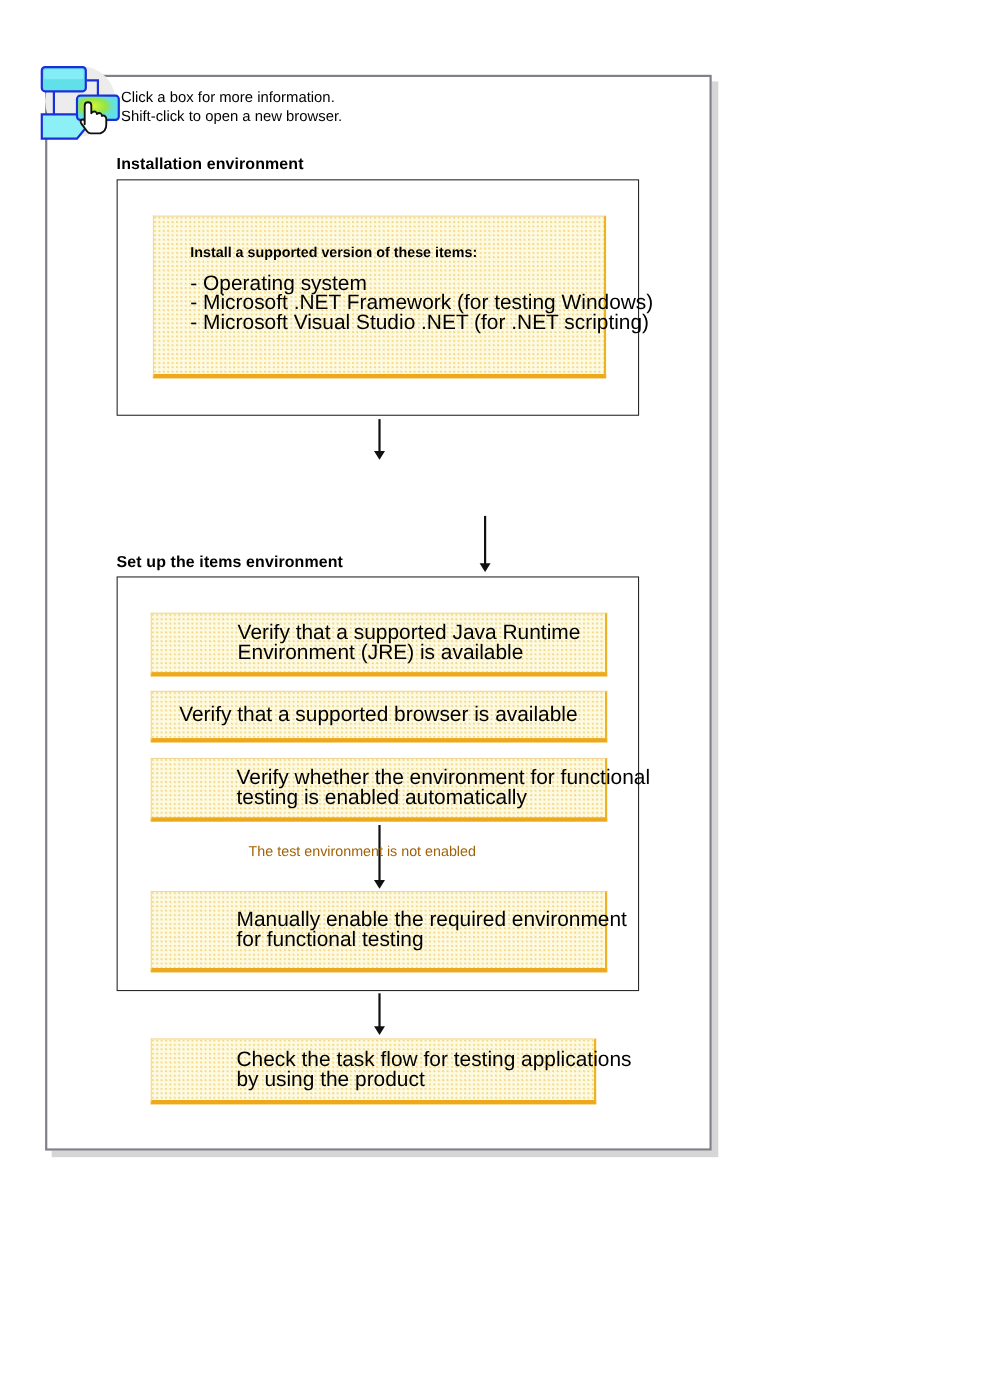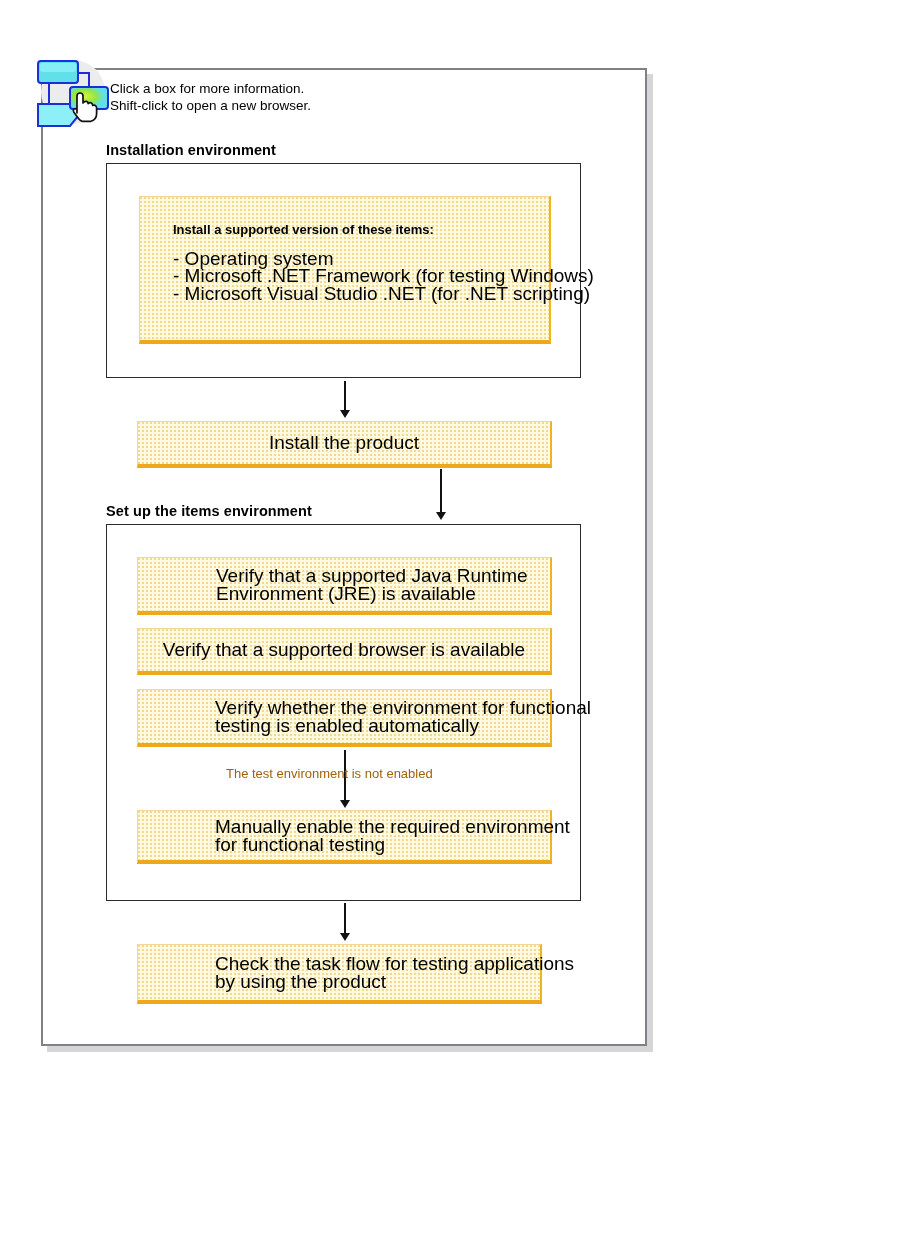--- a/index.html
+++ b/index.html
@@ -69,21 +69,21 @@
 
   
   #box-prereqs{left:139px;top:196px;width:412px;height:148px;}
   #box-prereqs .bx-inner{justify-content:flex-start;padding:24px 0 0 33px;}
   #box-prereqs .bx-gap{height:11px;}
 
   #box-install-product{left:137px;top:421px;width:415px;height:47px;}
   #box-jre{left:137px;top:557px;width:415px;height:58px;}
   #box-browser{left:137px;top:628px;width:415px;height:47px;}
   #box-auto-enable{left:137px;top:689px;width:415px;height:58px;}
-  #box-manual-enable{left:137px;top:810px;width:415px;height:54px;}
+  #box-manual-enable{left:137px;top:810px;width:415px;height:74px;}
   #box-task-flow{left:137px;top:944px;width:405px;height:60px;}
 
   .pad-left{padding-left:78px;border-radius:26px;}
   .pad-left2{padding-left:77px;}
 
   
   .arrow-line{position:absolute;background:#111;width:1.6px;}
   .arrow-head{
     position:absolute;width:0;height:0;
     border-left:5px solid transparent;border-right:5px solid transparent;
@@ -145,25 +145,20 @@
       <div class="bx-gap"></div>
       <div class="bx-line">- Operating system</div>
       <div class="bx-line">- Microsoft .NET Framework (for testing Windows)</div>
       <div class="bx-line">- Microsoft Visual Studio .NET (for .NET scripting)</div>
     </div>
   </div>
 
   <div class="arrow-line" style="left:344px;top:381px;height:31px;"></div>
   <div class="arrow-head" style="left:340px;top:410px;"></div>
 
-  <div class="flow-box" id="box-install-product">
-    <div class="bx-inner">
-      <div class="bx-line bx-center">Install the product</div>
-    </div>
-  </div>
 
   <div class="arrow-line" style="left:440px;top:469px;height:45px;"></div>
   <div class="arrow-head" style="left:436px;top:512px;"></div>
 
   <div class="section-heading" id="heading-setup">Set up the items environment</div>
   <div class="section-box" id="section-setup"></div>
 
   <div class="flow-box" id="box-jre">
     <div class="bx-inner pad-left">
       <div class="bx-line">Verify that a supported Java Runtime</div>

